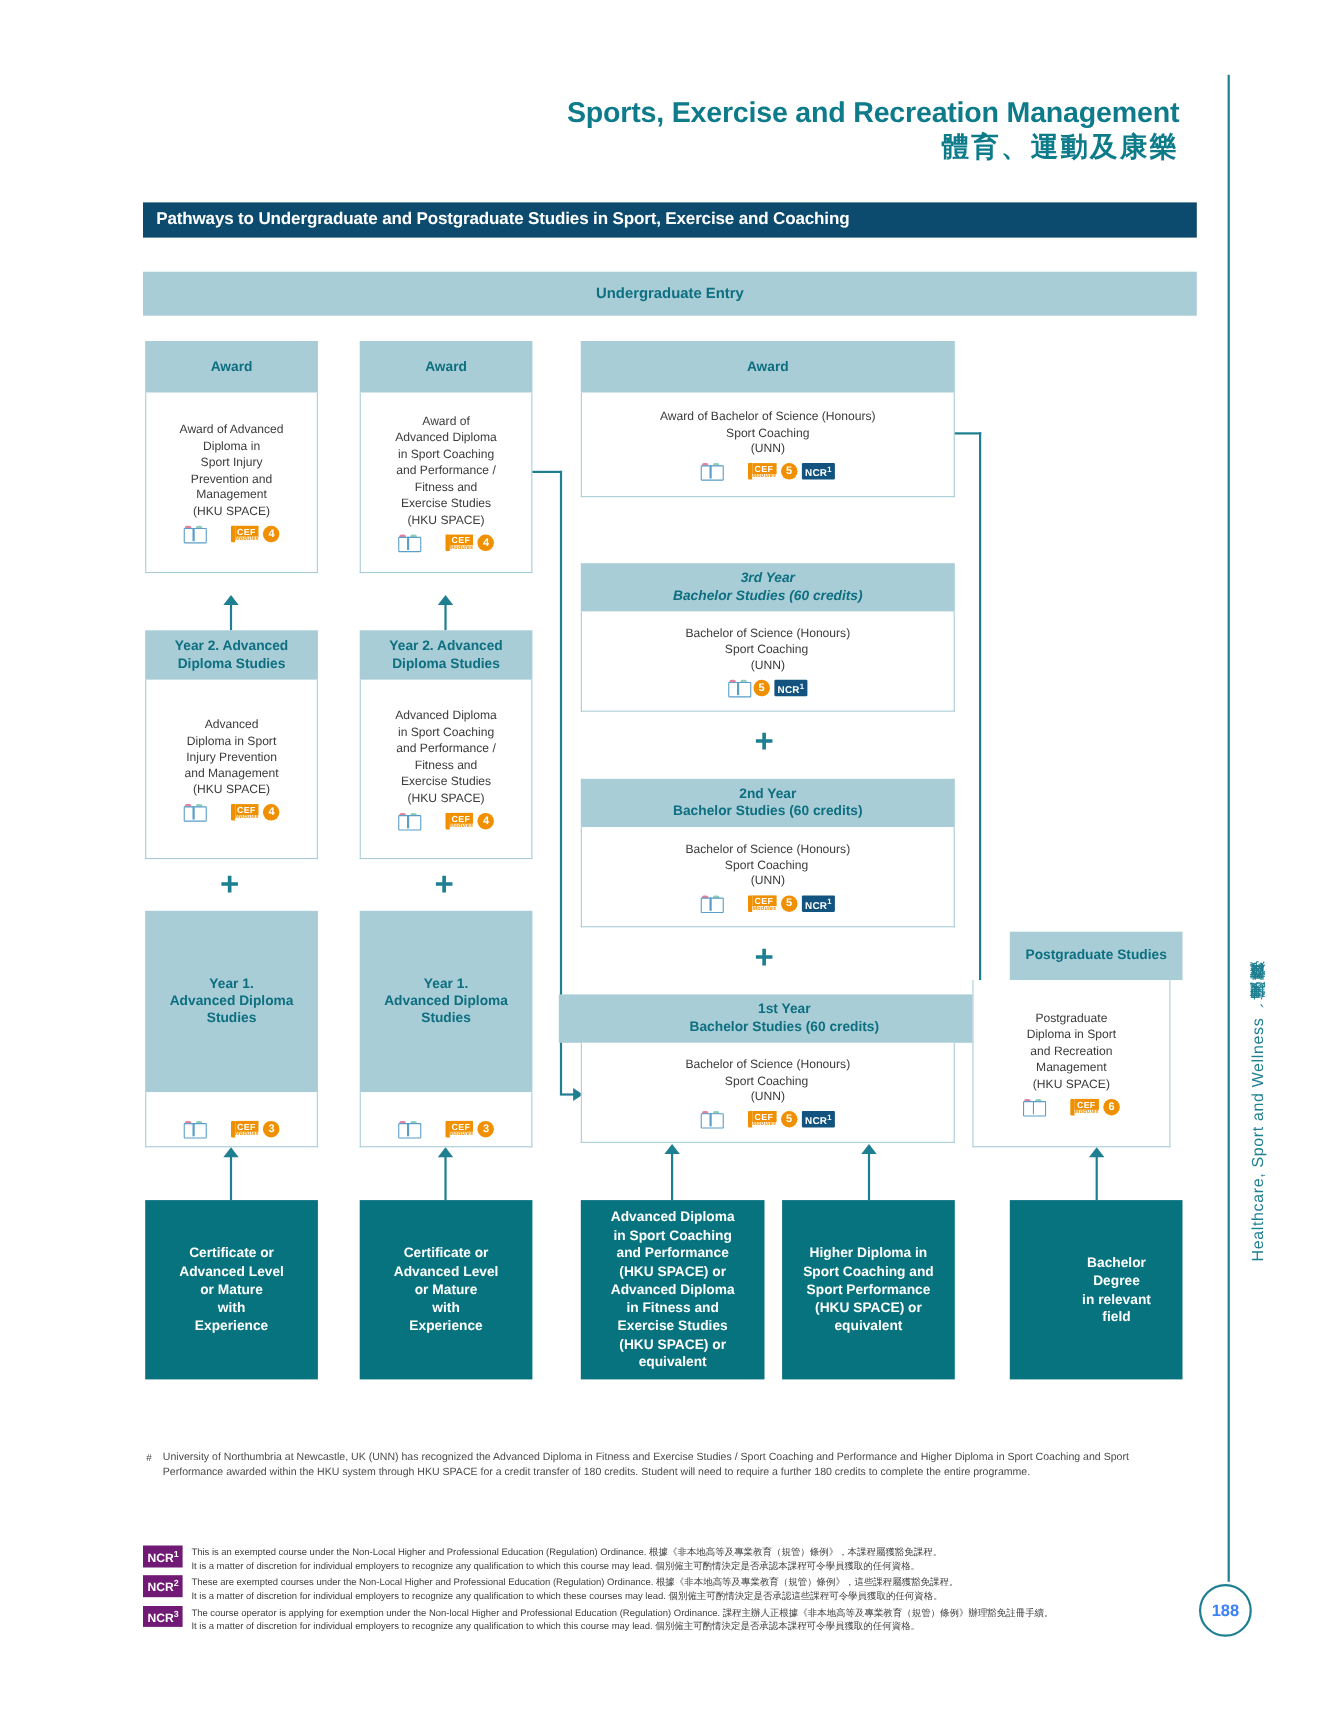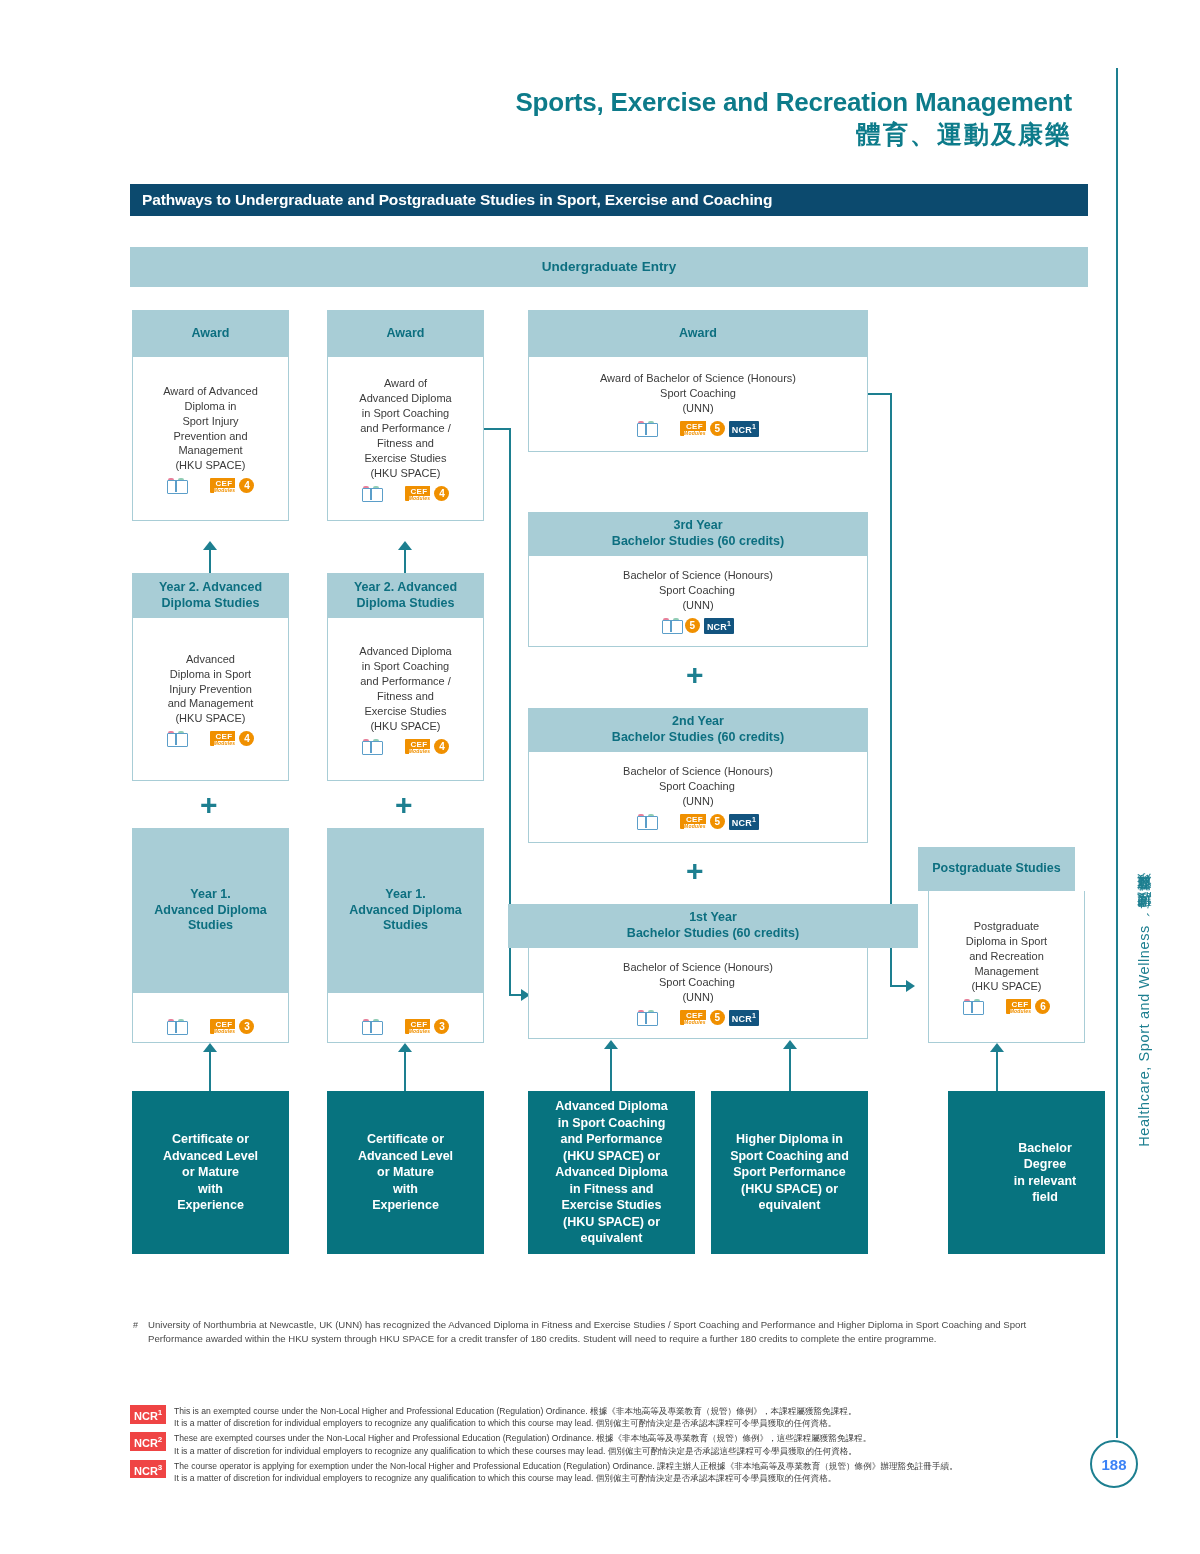--- a/index.html
+++ b/index.html
@@ -62,21 +62,21 @@
       border-bottom:6px solid transparent;border-left:9px solid #1d7f90;}
   .plus{position:absolute;color:#1d7f90;font-size:30px;font-weight:bold;line-height:1;
         font-family:"Liberation Sans",sans-serif;}
 
   
   .fn{position:absolute;font-size:9.6px;color:#4a4a4a;line-height:1.5;}
   .fn-mark{position:absolute;font-size:9px;color:#4a4a4a;}
   .ncr-list{position:absolute;left:130px;top:1405px;width:870px;}
   .ncr-row{display:flex;align-items:flex-start;margin-bottom:3px;}
   .ncr-row .tag{flex:0 0 44px;}
-  .ncr-tag{background:#ef4444;color:#fff;font-size:11px;font-weight:bold;
+  .ncr-tag{background:#701a75;color:#fff;font-size:11px;font-weight:bold;
       padding:2px 4px;line-height:12px;display:inline-block;}
   .ncr-tag sup{font-size:8px;}
   .ncr-row .bodytext{font-size:8.6px;color:#3d3d3d;line-height:1.42;}
 
   
   .rail{position:absolute;right:82px;top:68px;width:2.5px;height:1370px;background:#1d7f90;}
   .rail-txt{position:absolute;right:46px;top:900px;
       writing-mode:vertical-rl;transform:rotate(180deg);
       font-size:14.5px;color:#1d7f90;letter-spacing:.6px;white-space:nowrap;}
   .pagenum{position:absolute;right:62px;top:1440px;width:44px;height:44px;border-radius:50%;
@@ -322,21 +322,21 @@
     <span class="num">5</span>
     <span class="ncr"><span>NCR</span><sup>1</sup></span>
   </div>
 </div>
 
 <div class="hline" style="left:868px;top:393px;width:24px;"></div>
 <div class="vline" style="left:890px;top:393px;height:593px;"></div>
 <div class="hline" style="left:890px;top:985px;width:18px;"></div>
 <div class="arrow-right" style="left:906px;top:980px;"></div>
 
-<div class="node hd" style="left:528px;top:512px;width:340px;height:44px;">
+<div class="node hd" style="left:528px;top:512px;width:340px;height:44px;font-style:italic;">
   <span class="txt">3rd Year
 Bachelor Studies (60 credits)</span>
 </div>
 <div class="node bd" style="left:528px;top:556px;width:340px;height:91px;">
   <span class="txt">Bachelor of Science (Honours)
 Sport Coaching 
 (UNN)</span>
   <div class="badges">
     <span class="ico-qf">
         <i class="p1"></i>
@@ -427,21 +427,21 @@
   <span class="txt">Higher Diploma in
 Sport Coaching and
 Sport Performance
 (HKU SPACE) or
 equivalent</span>
 </div>
 
 <div class="node hd" style="left:918px;top:847px;width:157px;height:44px;">
   <span class="txt">Postgraduate Studies</span>
 </div>
-<div class="node bd" style="left:928px;top:891px;width:157px;height:152px;">
+<div class="node bd" style="left:884px;top:891px;width:180px;height:152px;">
   <span class="txt">Postgraduate
 Diploma in Sport
 and Recreation
 Management
 (HKU SPACE)</span>
   <div class="badges">
     <span class="ico-qf">
         <i class="p1"></i>
         <i class="p2"></i>
         <i class="bk"></i>
@@ -454,21 +454,21 @@
       <i class="sub">Modules</i>
         </span>
       </span>
     <span class="num">6</span>
   </div>
 </div>
 
 <div class="arrow-up" style="left:990px;top:1043px;"></div>
 <div class="vline" style="left:996px;top:1051px;height:40px;"></div>
 
-<div class="node solid" style="left:948px;top:1091px;width:157px;height:163px;padding-left:41px;">
+<div class="node solid" style="left:918px;top:1091px;width:157px;height:163px;padding-left:41px;">
   <span class="txt">Bachelor
 Degree
 in relevant
 field</span>
 </div>
 
 <div class="fn-mark" style="left:133px;top:1320px;">#</div>
 <div class="fn" style="left:148px;top:1318px;width:935px;">University of Northumbria at Newcastle, UK (UNN) has recognized the Advanced Diploma in Fitness and Exercise Studies / Sport Coaching and Performance and Higher Diploma in Sport Coaching and Sport Performance awarded within the HKU system through HKU SPACE for a credit transfer of 180 credits. Student will need to require a further 180 credits to complete the entire programme.</div>
 
 <div class="ncr-list">

